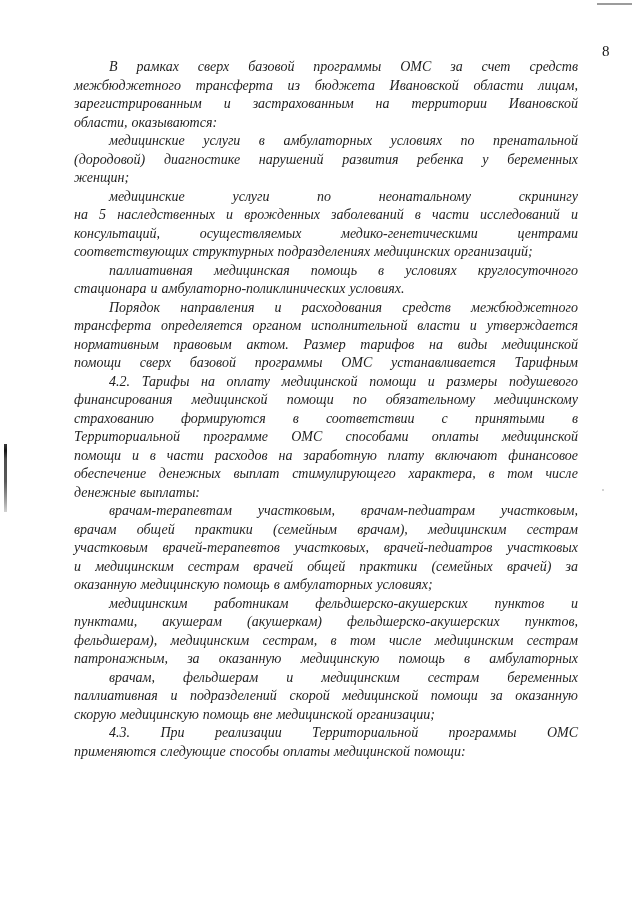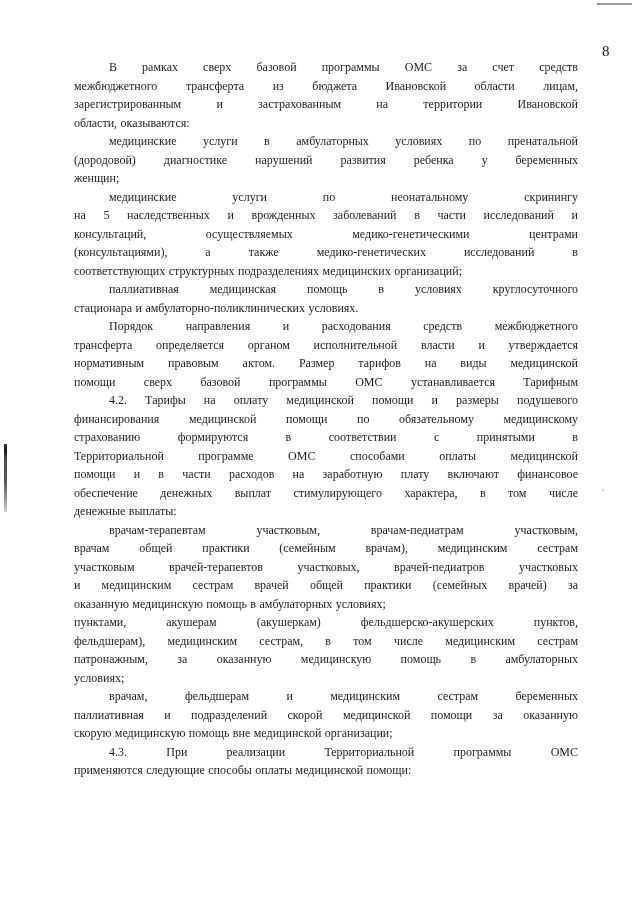--- a/index.html
+++ b/index.html
@@ -18,23 +18,24 @@
     left: 602px;
     font-size: 15px;
     line-height: 16px;
     color: #161616;
   }
   .doc-body {
     position: absolute;
     left: 74px;
     top: 58px;
     width: 504px;
-    font-size: 12px;
+    font-size: 14px;
     line-height: 18.5px;
     word-spacing: 0.5px;
+    font-style: italic;
   }
   .para { margin: 0; padding: 0; }
   .line {
     text-align: justify;
     text-align-last: justify;
   }
   .line.final { text-align-last: left; }
   .line.first { text-indent: 35px; }
   
   .artifact-top-line {
@@ -78,21 +79,20 @@
       </div>
       <div class="para">
         <div class="line first">медицинские услуги в амбулаторных условиях по пренатальной</div>
         <div class="line">(дородовой) диагностике нарушений развития ребенка у беременных</div>
         <div class="line final">женщин;</div>
       </div>
       <div class="para">
         <div class="line first">медицинские услуги по неонатальному скринингу</div>
         <div class="line">на 5 наследственных и врожденных заболеваний в части исследований и</div>
         <div class="line">консультаций, осуществляемых медико-генетическими центрами</div>
-        <div class="line">(консультациями), а также медико-генетических исследований в</div>
         <div class="line final">соответствующих структурных подразделениях медицинских организаций;</div>
       </div>
       <div class="para">
         <div class="line first">паллиативная медицинская помощь в условиях круглосуточного</div>
         <div class="line final">стационара и амбулаторно-поликлинических условиях.</div>
       </div>
       <div class="para">
         <div class="line first">Порядок направления и расходования средств межбюджетного</div>
         <div class="line">трансферта определяется органом исполнительной власти и утверждается</div>
         <div class="line">нормативным правовым актом. Размер тарифов на виды медицинской</div>
@@ -108,24 +108,24 @@
         <div class="line final">денежные выплаты:</div>
       </div>
       <div class="para">
         <div class="line first">врачам-терапевтам участковым, врачам-педиатрам участковым,</div>
         <div class="line">врачам общей практики (семейным врачам), медицинским сестрам</div>
         <div class="line">участковым врачей-терапевтов участковых, врачей-педиатров участковых</div>
         <div class="line">и медицинским сестрам врачей общей практики (семейных врачей) за</div>
         <div class="line final">оказанную медицинскую помощь в амбулаторных условиях;</div>
       </div>
       <div class="para">
+        <div class="line first">медицинским работникам фельдшерско-акушерских пунктов и</div>
         <div class="line">пунктами, акушерам (акушеркам) фельдшерско-акушерских пунктов,</div>
         <div class="line">фельдшерам), медицинским сестрам, в том числе медицинским сестрам</div>
         <div class="line">патронажным, за оказанную медицинскую помощь в амбулаторных</div>
-        <div class="line final">условиях;</div>
       </div>
       <div class="para">
         <div class="line first">врачам, фельдшерам и медицинским сестрам беременных</div>
         <div class="line">паллиативная и подразделений скорой медицинской помощи за оказанную</div>
         <div class="line final">скорую медицинскую помощь вне медицинской организации;</div>
       </div>
       <div class="para">
         <div class="line first">4.3. При реализации Территориальной программы ОМС</div>
         <div class="line final">применяются следующие способы оплаты медицинской помощи:</div>
       </div>

